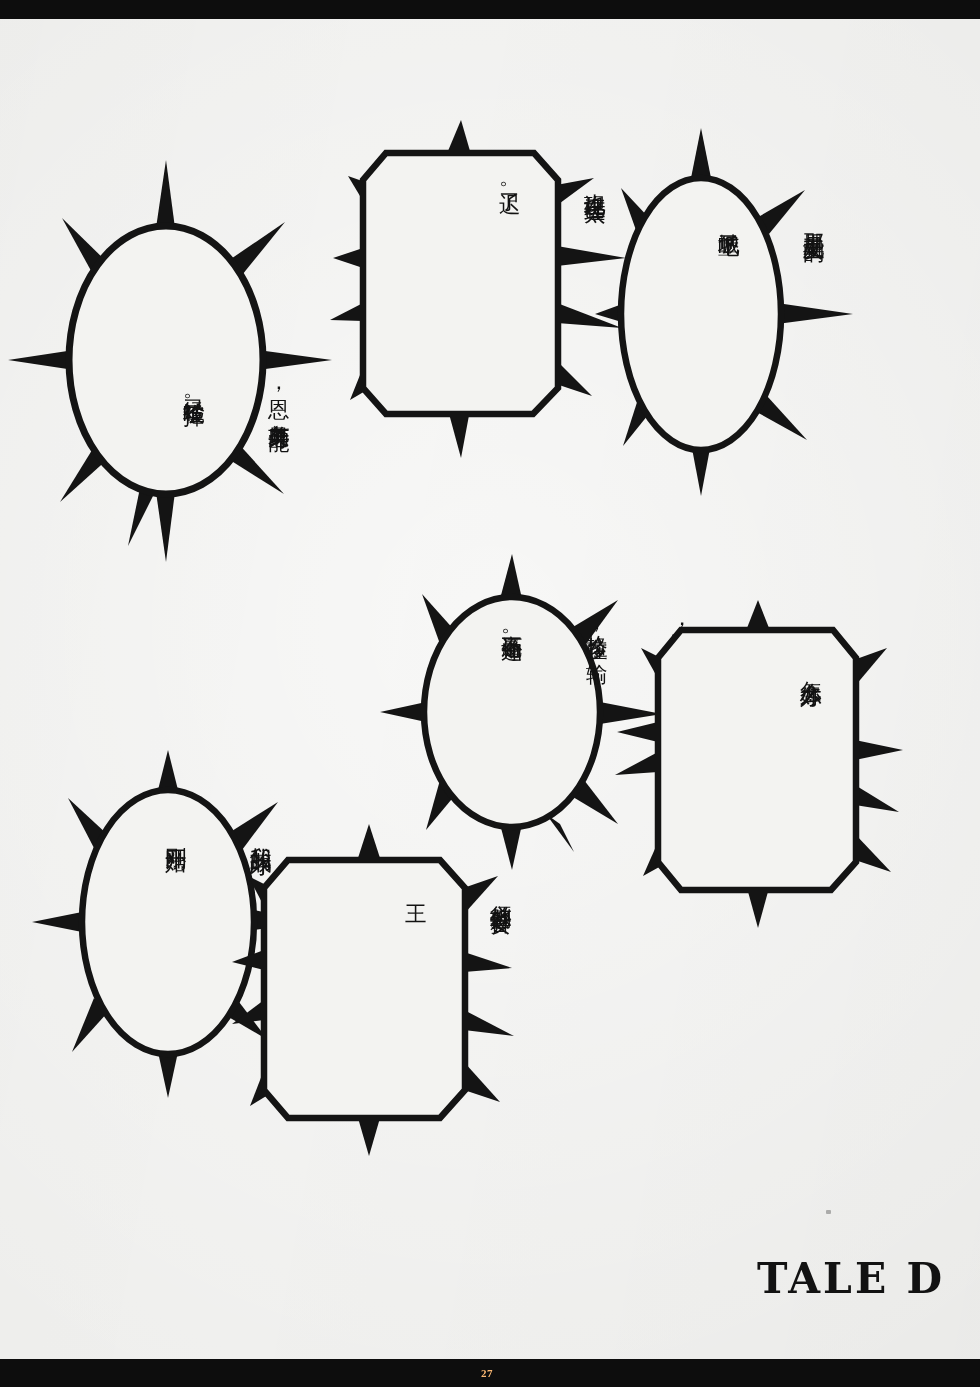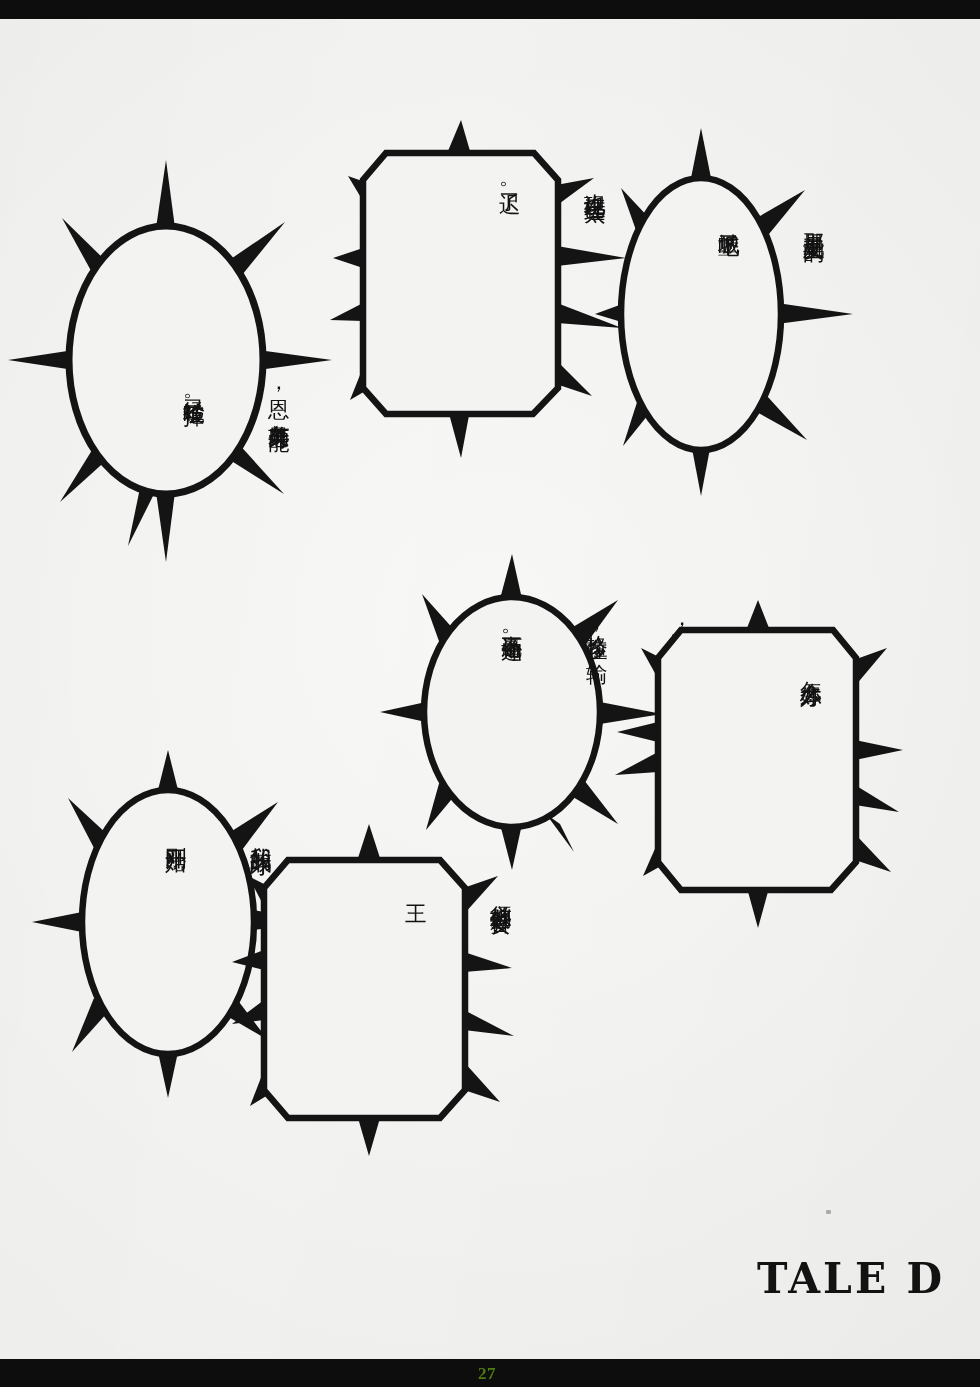--- a/index.html
+++ b/index.html
@@ -34,24 +34,24 @@
   }
   #top-band { top: 0; height: 19px; }
   #bottom-band {
     bottom: 0;
     height: 28px;
     display: flex;
     align-items: center;
     justify-content: center;
   }
   #page-number {
-    color: #4d7c0f;
+    color: #fdba74;
     font-family: "Liberation Serif", serif;
     font-weight: bold;
-    font-size: 17px;
+    font-size: 11px;
     letter-spacing: 0.5px;
     line-height: 1;
     transform: translateX(-3px);
     text-align: right;
   }
 
   
   .balloon {
     position: absolute;
   }

